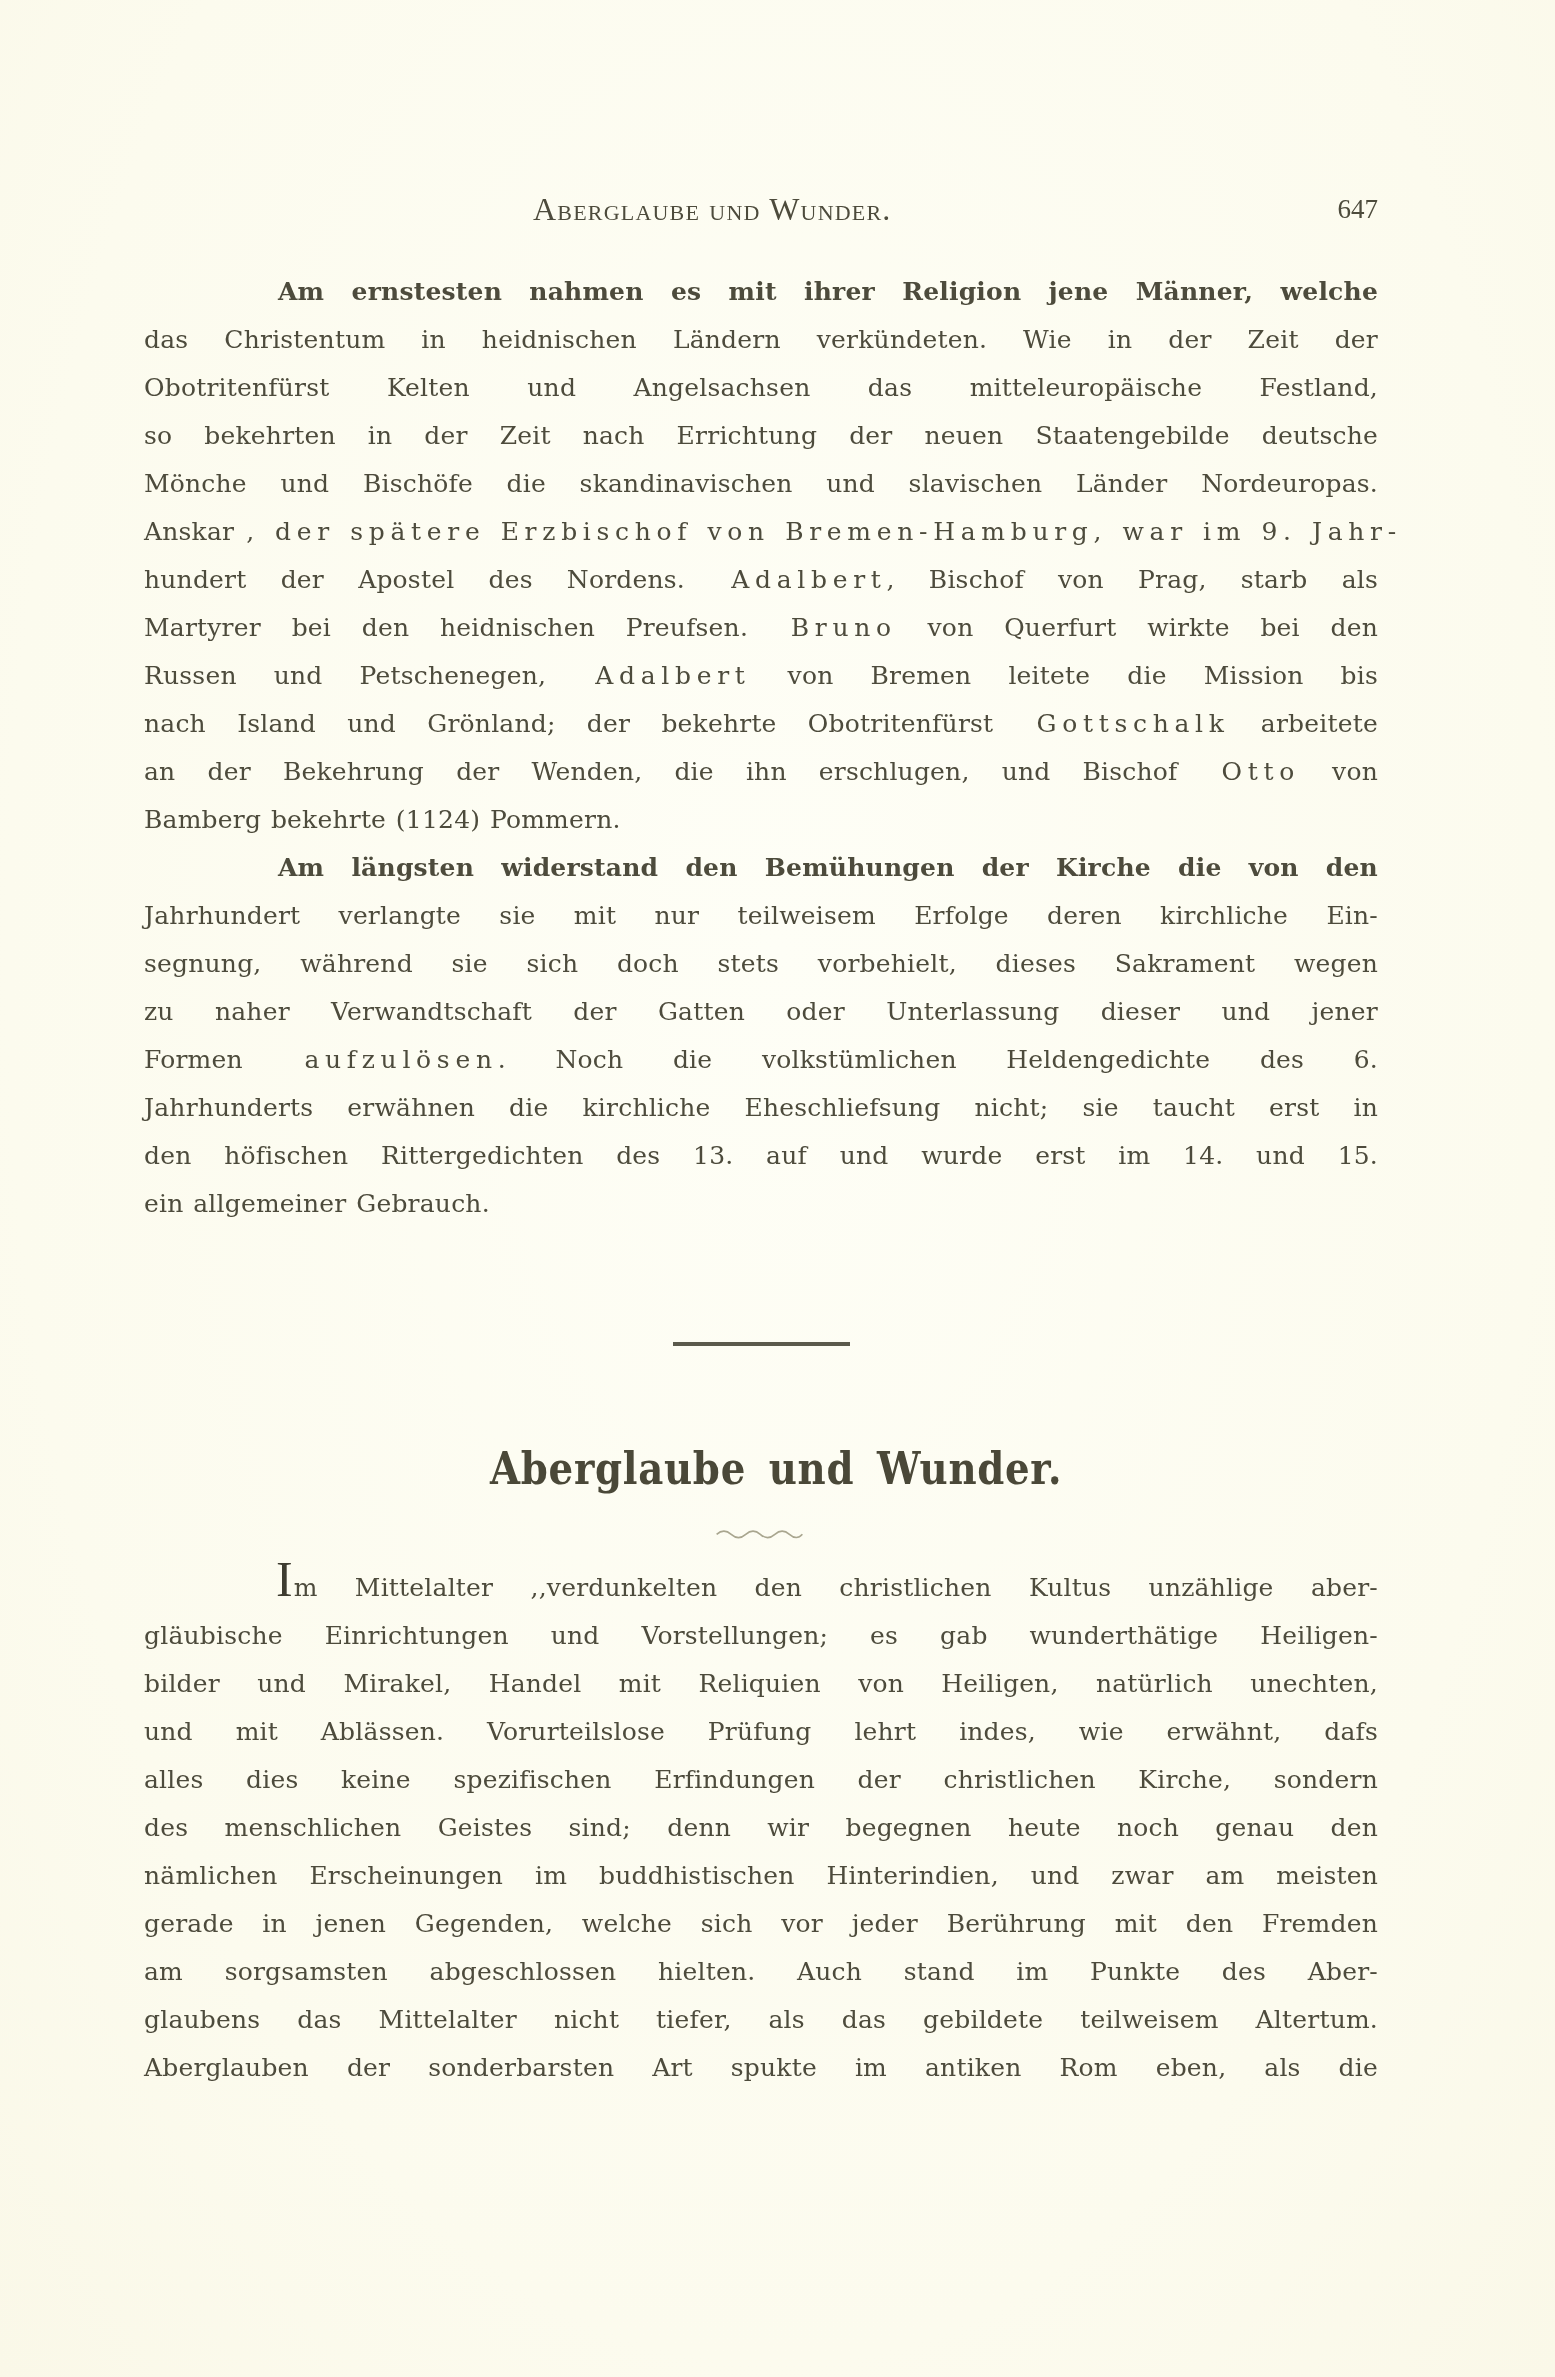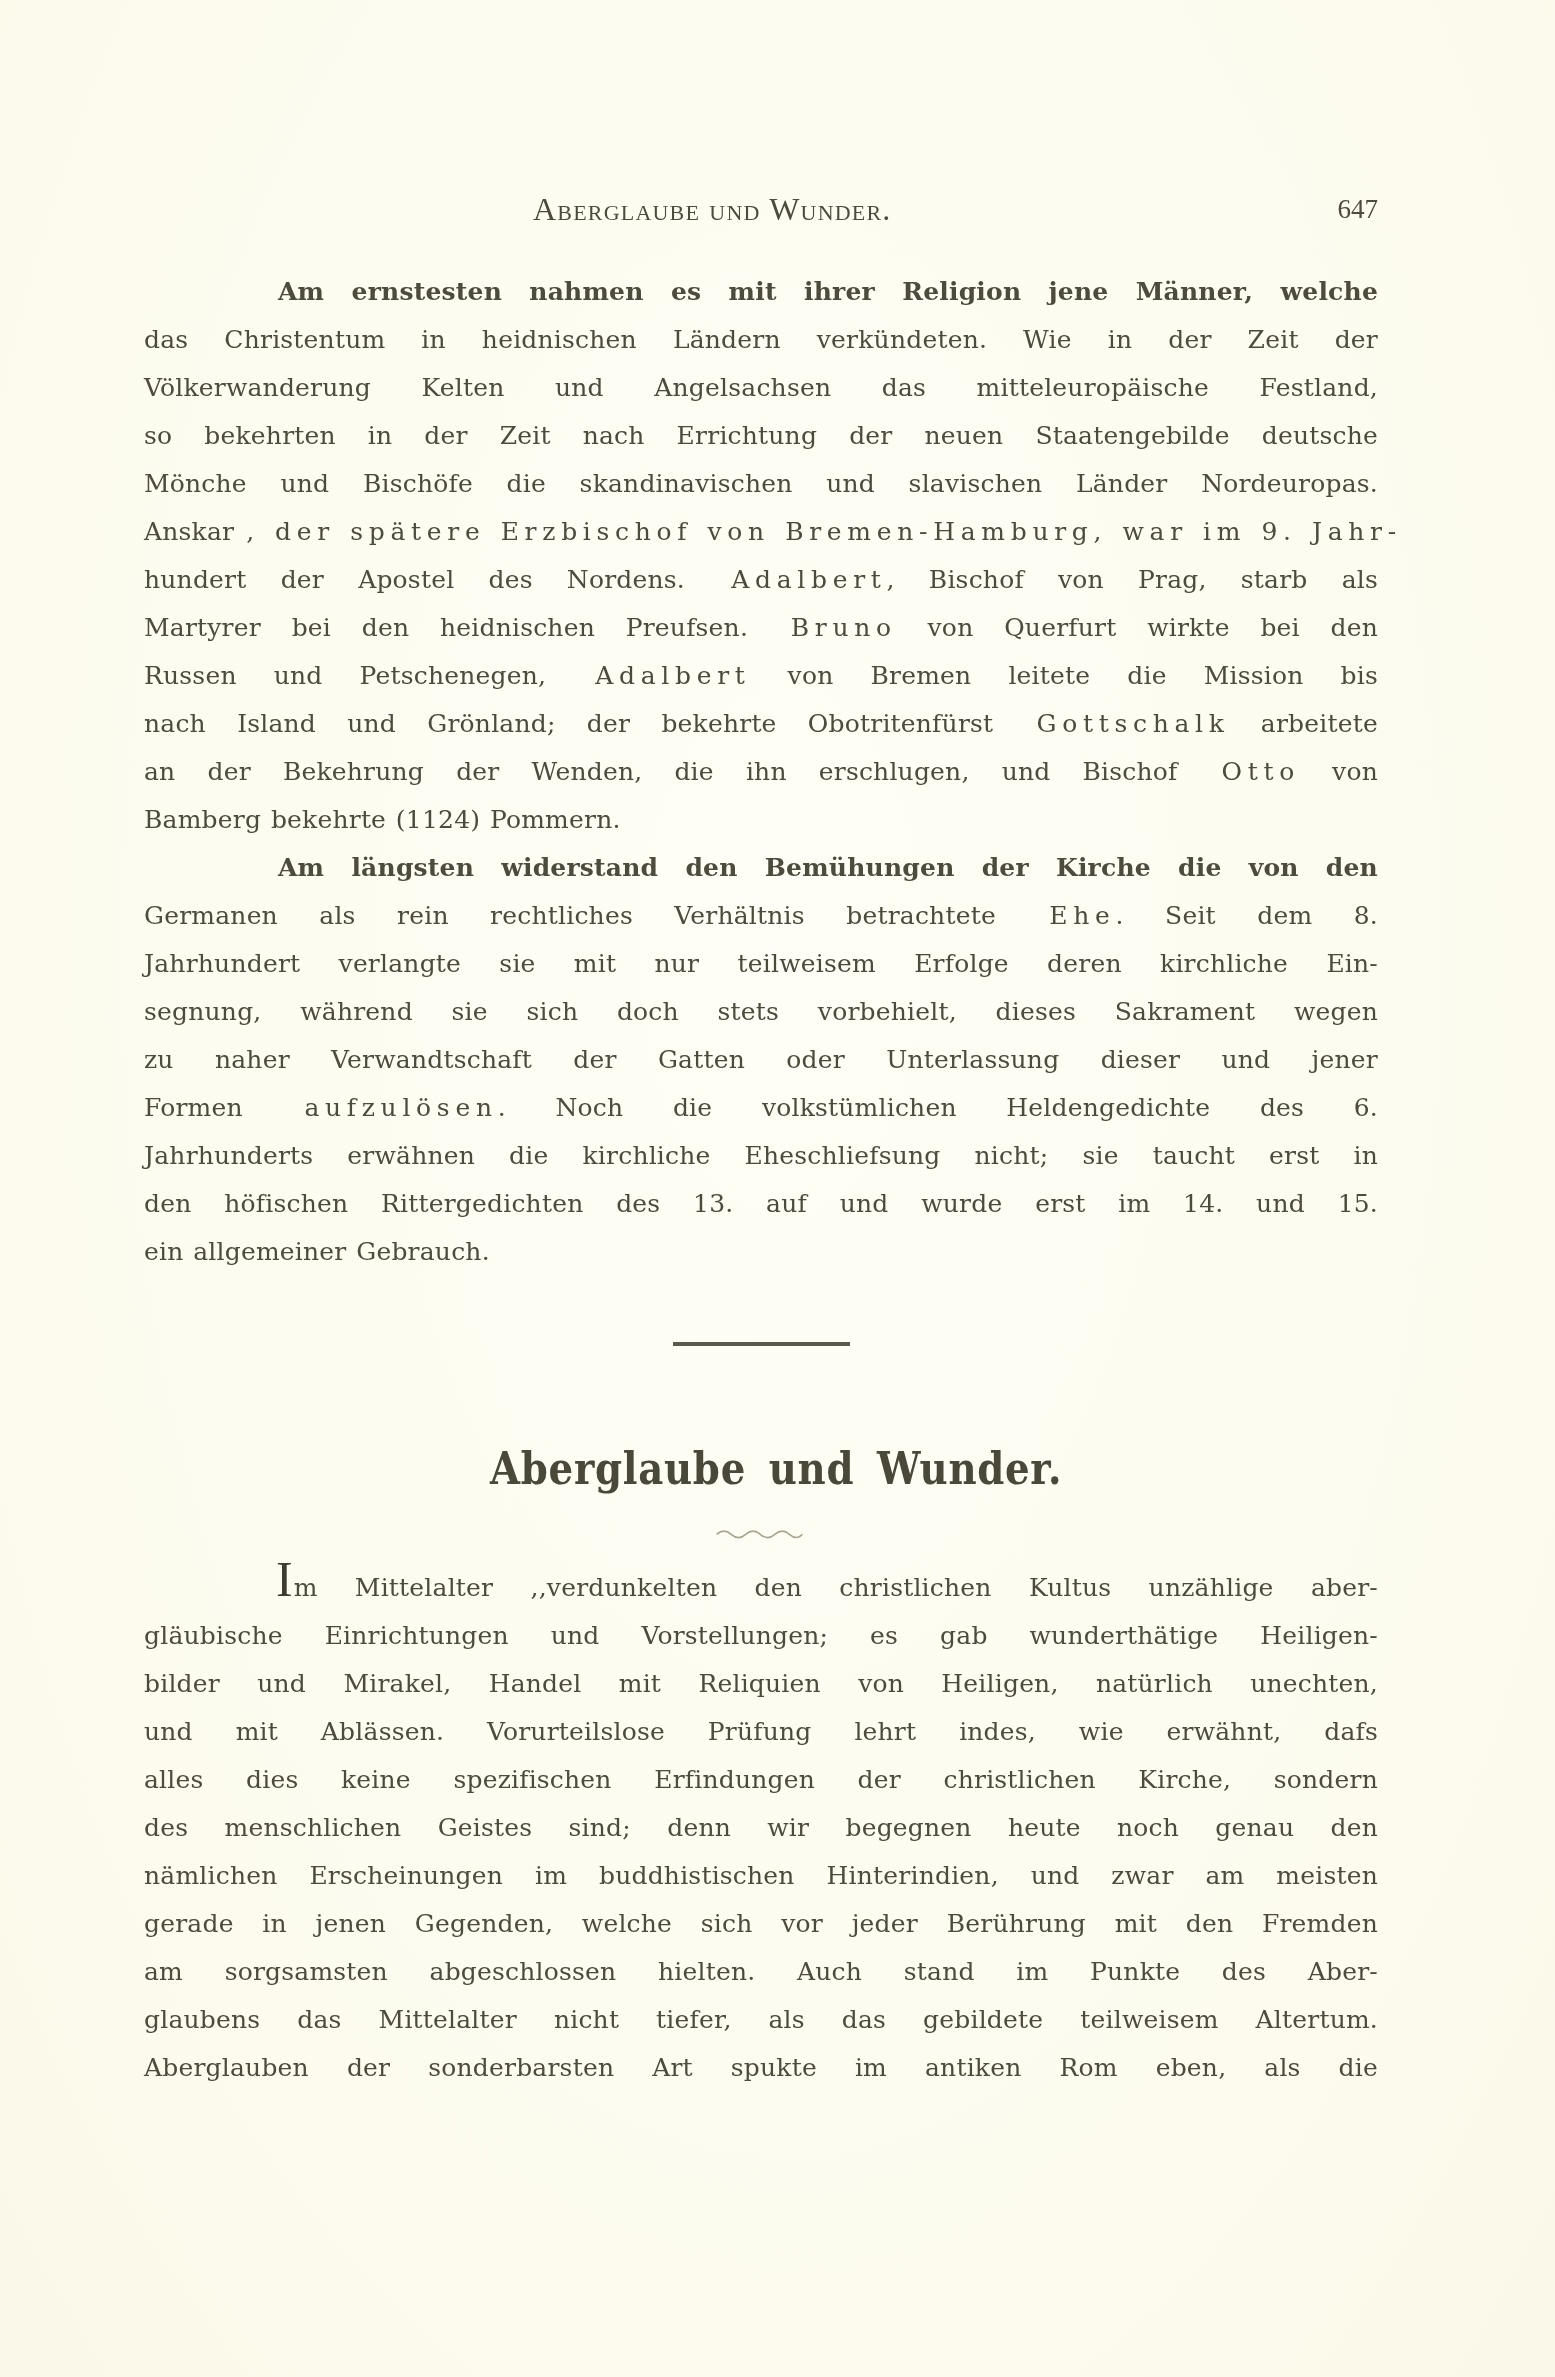--- a/index.html
+++ b/index.html
@@ -104,34 +104,33 @@
 
 <div class="running-head">
   <span class="running-title">Aberglaube und Wunder.</span>
   <span class="page-number">647</span>
 </div>
 
 <div class="text-block block-1">
   <div id="para1">
       <span class="text-line indent">Am ernstesten nahmen es mit ihrer Religion jene Männer, welche</span>
       <span class="text-line">das Christentum in heidnischen Ländern verkündeten.  Wie in der Zeit der</span>
-      <span class="text-line">Völkerwanderung Kelten und Angelsachsen das mitteleuropäische Festland,</span>
+      <span class="text-line">Obotritenfürst Kelten und Angelsachsen das mitteleuropäische Festland,</span>
       <span class="text-line">so bekehrten in der Zeit nach Errichtung der neuen Staatengebilde deutsche</span>
       <span class="text-line">Mönche und Bischöfe die skandinavischen und slavischen Länder Nordeuropas.</span>
       <span class="text-line"><span>Anskar</span><span class="spaced">, der spätere Erzbischof von Bremen-Hamburg, war im 9. Jahr-</span></span>
       <span class="text-line"><span>hundert der Apostel des Nordens.  </span><span class="spaced">Adalbert</span><span>, Bischof von Prag, starb als</span></span>
       <span class="text-line"><span>Martyrer bei den heidnischen Preufsen.  </span><span class="spaced">Bruno</span><span> von Querfurt wirkte bei den</span></span>
       <span class="text-line"><span>Russen und Petschenegen, </span><span class="spaced">Adalbert</span><span> von Bremen leitete die Mission bis</span></span>
       <span class="text-line"><span>nach Island und Grönland; der bekehrte Obotritenfürst </span><span class="spaced">Gottschalk</span><span> arbeitete</span></span>
       <span class="text-line"><span>an der Bekehrung der Wenden, die ihn erschlugen, und Bischof </span><span class="spaced">Otto</span><span> von</span></span>
       <span class="text-line last">Bamberg bekehrte (1124) Pommern.</span>
     </div>
   <div id="para2">
       <span class="text-line indent">Am längsten widerstand den Bemühungen der Kirche die von den</span>
-      <span class="text-line"><span>Germanen als rein rechtliches Verhältnis betrachtete </span><span class="spaced">Ehe</span><span>.  Seit dem 8.</span></span>
       <span class="text-line">Jahrhundert verlangte sie mit nur teilweisem Erfolge deren kirchliche Ein-</span>
       <span class="text-line">segnung, während sie sich doch stets vorbehielt, dieses Sakrament wegen</span>
       <span class="text-line">zu naher Verwandtschaft der Gatten oder Unterlassung dieser und jener</span>
       <span class="text-line"><span>Formen </span><span class="spaced">aufzulösen</span><span>.  Noch die volkstümlichen Heldengedichte des 6.</span></span>
       <span class="text-line">Jahrhunderts erwähnen die kirchliche Eheschliefsung nicht; sie taucht erst in</span>
       <span class="text-line">den höfischen Rittergedichten des 13. auf und wurde erst im 14. und 15.</span>
       <span class="text-line last">ein allgemeiner Gebrauch.</span>
     </div>
 </div>
 

